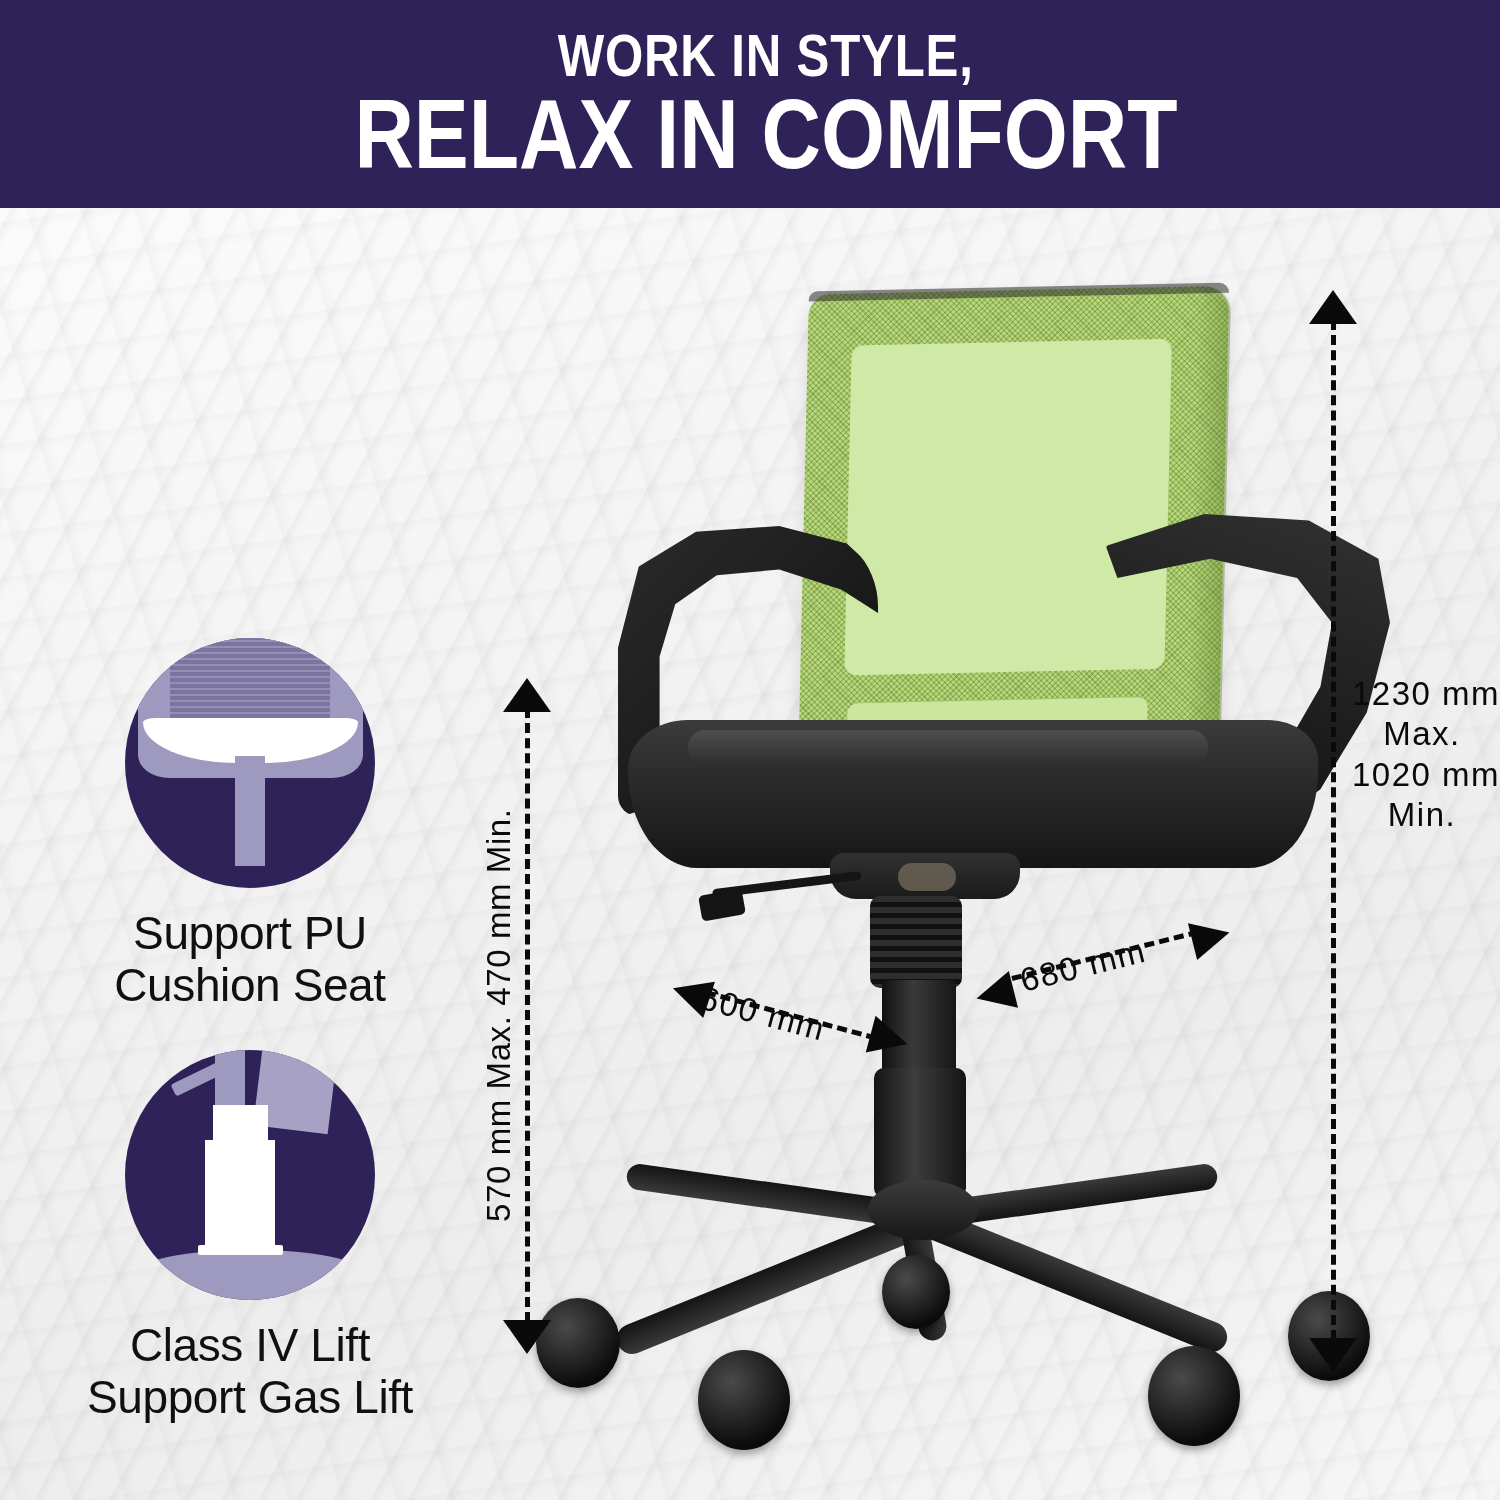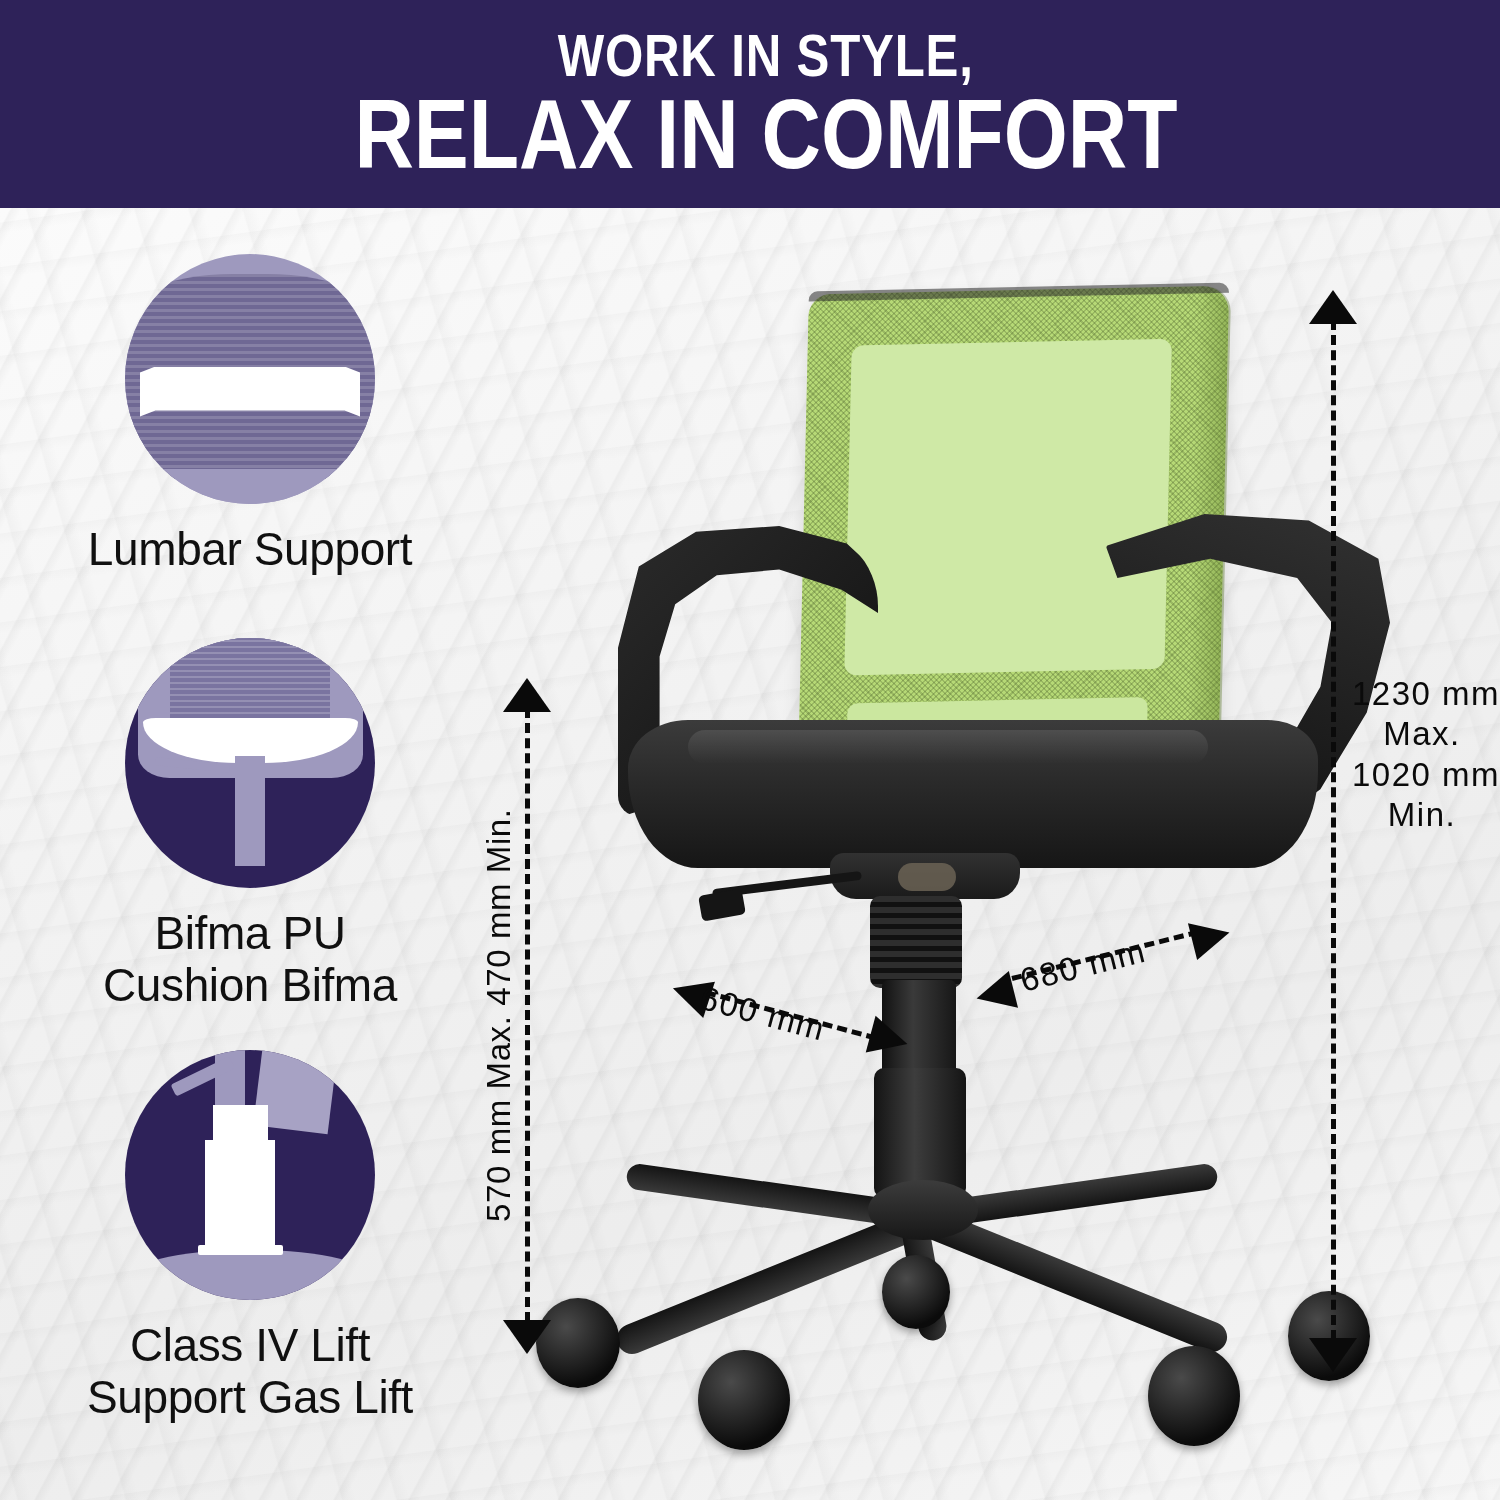--- a/index.html
+++ b/index.html
@@ -351,44 +351,34 @@
 
   <div id="banner">
     <div id="banner-line1">WORK IN STYLE,</div>
     <div id="banner-line2">RELAX IN COMFORT</div>
   </div>
 
   <div id="bg"></div>
 
   <div id="features">
 
-    <div class="feature" style="top:22px;">
-      <div class="feat-circle">
-        <div class="ic1-bg"></div>
-        <div class="ic1-back"></div>
-        <div class="ic1-lower"></div>
-        <div class="ic1-band"></div>
-        <div class="ic1-base"></div>
-      </div>
-      <div class="feat-label">Lumbar Support</div>
-    </div>
 
     <div class="feature" style="top:406px;">
       <div class="feat-circle">
         <div class="ic2-bg"></div>
         <div class="ic2-arms"></div>
         <div class="ic2-mesh"></div>
         <div class="ic2-mesh2"></div>
         <div class="ic2-seat"></div>
         <div class="ic2-col"></div>
         <div class="ic2-lever"></div>
       </div>
       <div class="feat-label">
-        <div>Bifma PU</div>
-        <div>Cushion Bifma</div>
+        <div>Support PU</div>
+        <div>Cushion Seat</div>
       </div>
     </div>
 
     <div class="feature" style="top:818px;">
       <div class="feat-circle">
         <div class="ic3-bg"></div>
         <div class="ic3-floor"></div>
         <div class="ic3-card"></div>
         <div class="ic3-stem"></div>
         <div class="ic3-arm"></div>

